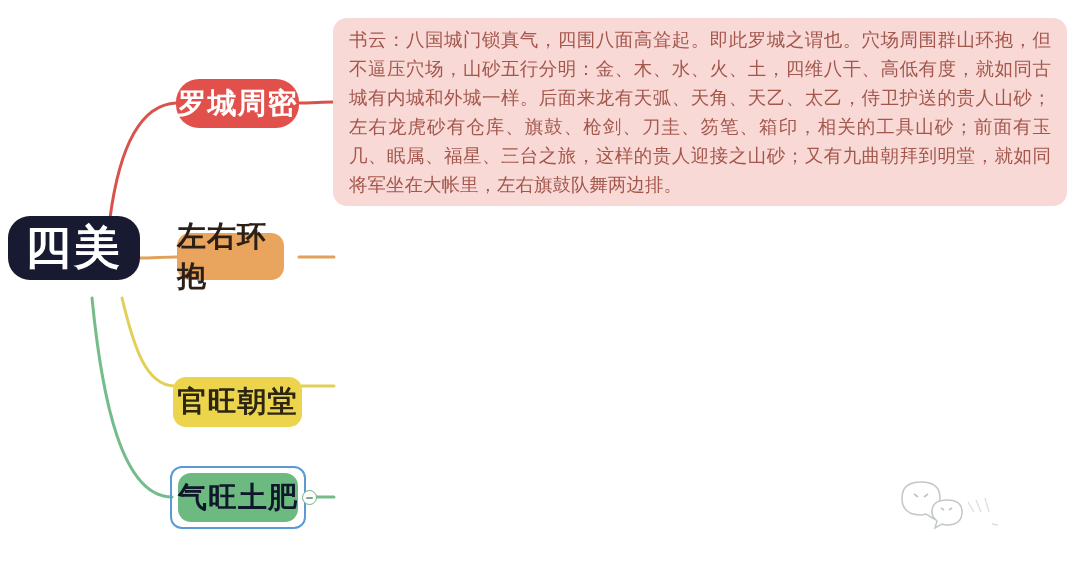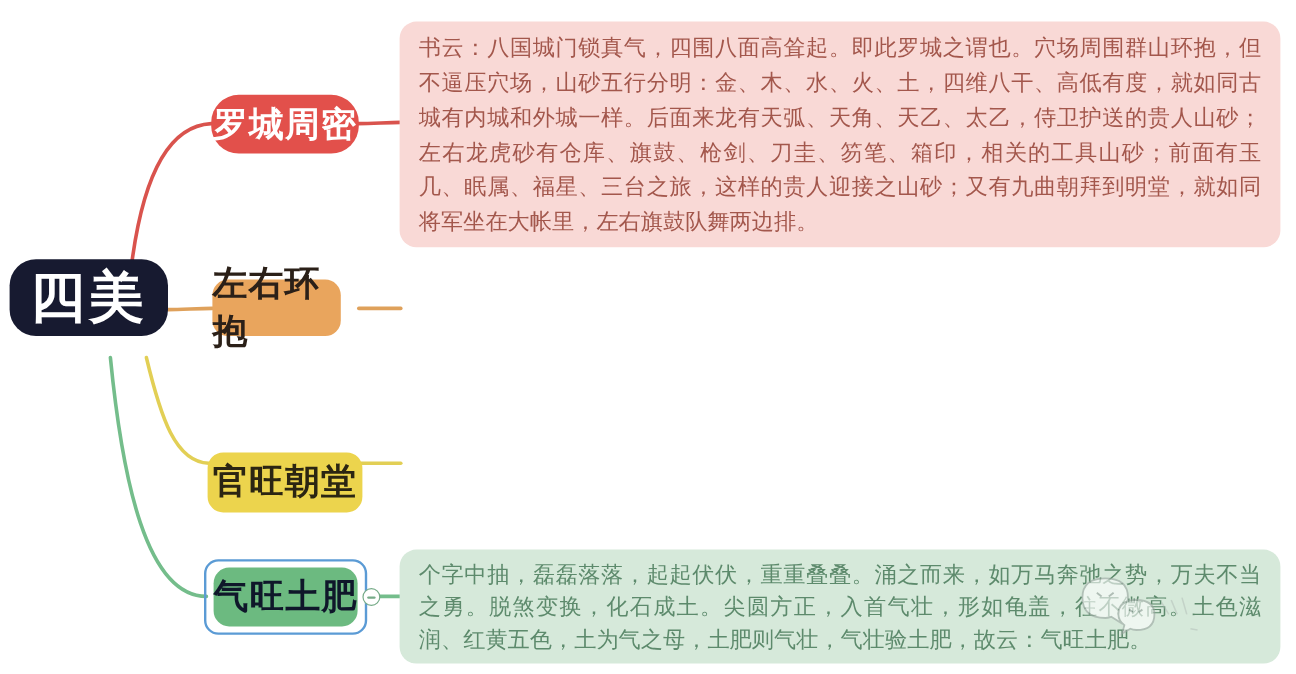--- a/index.html
+++ b/index.html
@@ -81,23 +81,20 @@
   <div class="collapse-btn">
     <span class="minus"></span>
   </div>
 
   <div class="block blk0" style="background-color: rgb(249, 217, 214); color: rgb(163, 87, 76);">
     <span>书云：八国城门锁真气，四围八面高耸起。即此罗城之谓也。穴场周围群山环抱，但不逼压穴场，山砂五行分明：金、木、水、火、土，四维八干、高低有度，就如同古城有内城和外城一样。后面来龙有天弧、天角、天乙、太乙，侍卫护送的贵人山砂；左右龙虎砂有仓库、旗鼓、枪剑、刀圭、笏笔、箱印，相关的工具山砂；前面有玉几、眠属、福星、三台之旅，这样的贵人迎接之山砂；又有九曲朝拜到明堂，就如同将军坐在大帐里，左右旗鼓队舞两边排。</span>
   </div>
 
 
 
-  <div class="block blk3" style="background-color: rgb(214, 233, 218); color: rgb(93, 138, 108);">
-    <span>个字中抽，磊磊落落，起起伏伏，重重叠叠。涌之而来，如万马奔弛之势，万夫不当之勇。脱煞变换，化石成土。尖圆方正，入首气壮，形如龟盖，往不微高。土色滋润、红黄五色，土为气之母，土肥则气壮，气壮验土肥，故云：气旺土肥。</span>
-  </div>
 
   <svg class="watermark" viewBox="0 0 120 86">
     <g fill="#ffffff" stroke="#9aa5a0" stroke-width="1.5">
       <path d="M14 30 q0-16 19-16 q19 0 19 16 q0 9 -8 13 l2 8 l-8 -5 q-3 1 -5 1 q-19 0 -19 -17 z"></path>
       <path d="M44 44 q0-12 15-12 q15 0 15 12 q0 13 -15 13 q-3 0 -5 -1 l-7 4 l2 -7 q-5 -4 -5 -9 z"></path>
     </g>
     <g stroke="#8b9793" stroke-width="1.6" fill="none" opacity="0.9">
       <path d="M26 26 l4 3"></path>
         <path d="M40 26 l-4 3"></path>
       <path d="M53 40 l3 2"></path>

